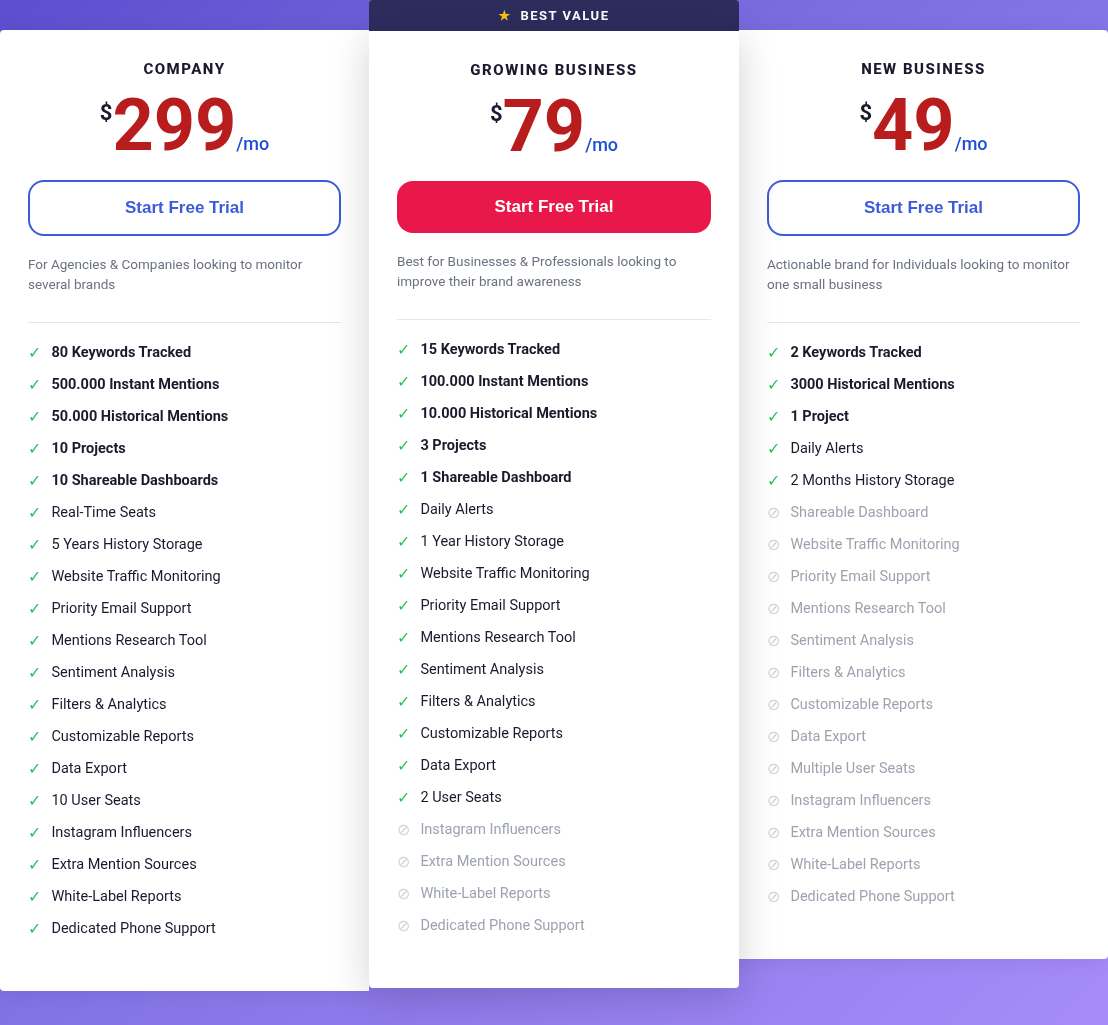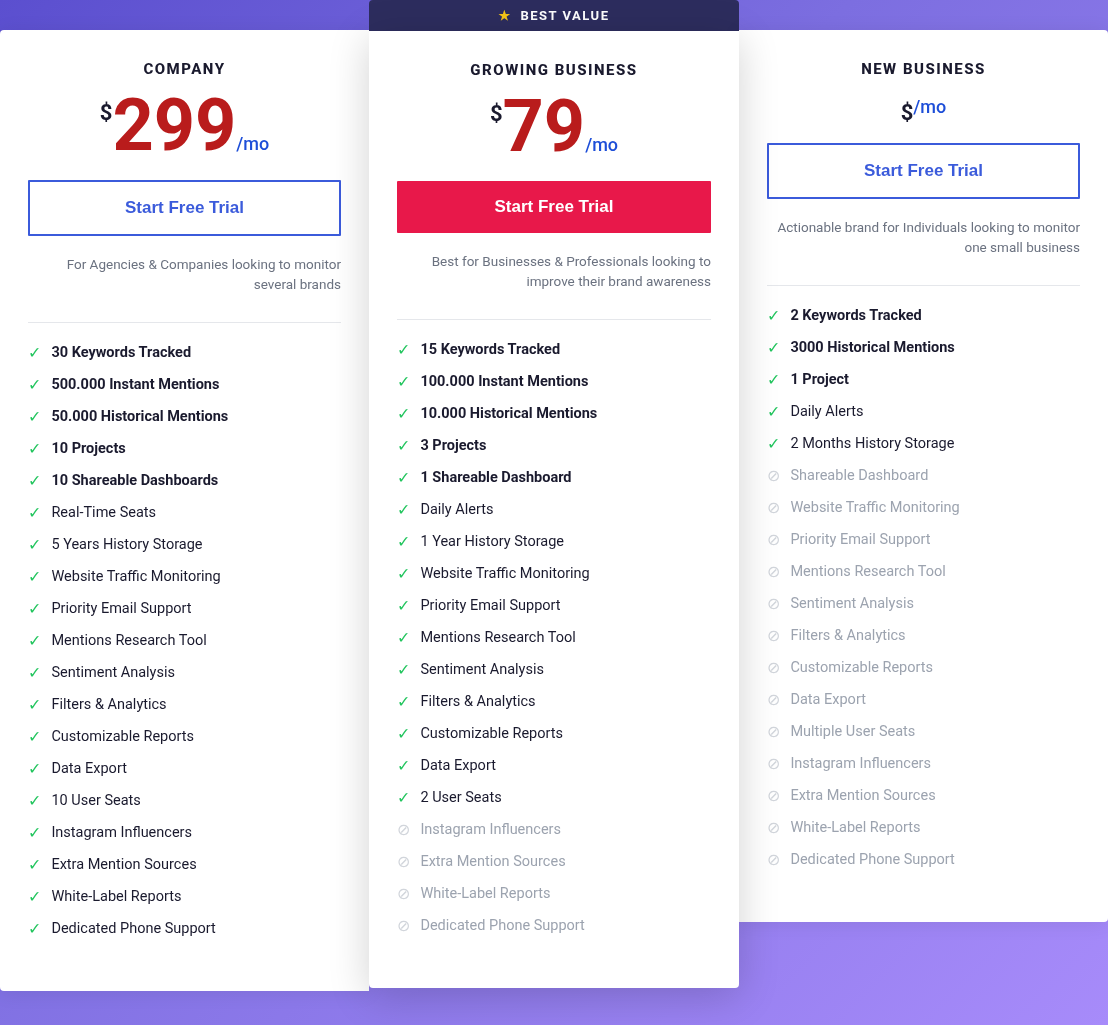--- a/index.html
+++ b/index.html
@@ -89,39 +89,39 @@
       font-size: 18px;
       color: #1d4ed8;
       align-self: flex-end;
       margin-bottom: 8px;
       font-weight: 500;
     }
     .trial-btn {
       display: block;
       width: 100%;
       padding: 16px 0;
-      border-radius: 1px;
+      border-radius: 16px;
       font-size: 17px;
       font-weight: 700;
       cursor: pointer;
       text-align: center;
       margin-bottom: 18px;
     }
     .trial-btn.outline {
       background: #fff;
       border: 2px solid #3b5bdb;
       color: #3b5bdb;
     }
     .trial-btn.filled {
       background: #e8184a;
       border: none;
       color: #fff;
     }
     .plan-desc {
-      text-align: right;
+      text-align: left;
       color: #6b7280;
       font-size: 13.5px;
       line-height: 1.5;
       min-height: 50px;
       margin-bottom: 10px;
     }
     .divider {
       border: none;
       border-top: 1px solid #e5e7eb;
       margin: 18px 0 20px;
@@ -168,21 +168,21 @@
       <span class="price-dollar">$</span>
       <span class="price-amount">299</span>
       <span class="price-mo">/mo</span>
     </div>
       <button class="trial-btn outline">Start Free Trial</button>
       <div class="plan-desc">For Agencies &amp; Companies looking to monitor several brands</div>
       <hr class="divider">
       <ul class="feature-list">
         <li class="feature-item included">
         <span class="check">✓</span>
-        <span class="feature-bold">30 Keywords Tracked</span>
+        <span class="feature-bold">80 Keywords Tracked</span>
       </li>
         <li class="feature-item included">
         <span class="check">✓</span>
         <span class="feature-bold">500.000 Instant Mentions</span>
       </li>
         <li class="feature-item included">
         <span class="check">✓</span>
         <span class="feature-bold">50.000 Historical Mentions</span>
       </li>
         <li class="feature-item included">
@@ -343,20 +343,21 @@
         <span class="cross">⊘</span>
         <span>Dedicated Phone Support</span>
       </li>
         </ul>
       </div>
     </div>
     <div class="plan-card right">
       <div class="plan-name">NEW BUSINESS</div>
       <div class="price-row">
       <span class="price-dollar">$</span>
+      <span class="price-amount">49</span>
       <span class="price-mo">/mo</span>
     </div>
       <button class="trial-btn outline">Start Free Trial</button>
       <div class="plan-desc">Actionable brand for Individuals looking to monitor one small business</div>
       <hr class="divider">
       <ul class="feature-list">
         <li class="feature-item included">
         <span class="check">✓</span>
         <span class="feature-bold">2 Keywords Tracked</span>
       </li>

